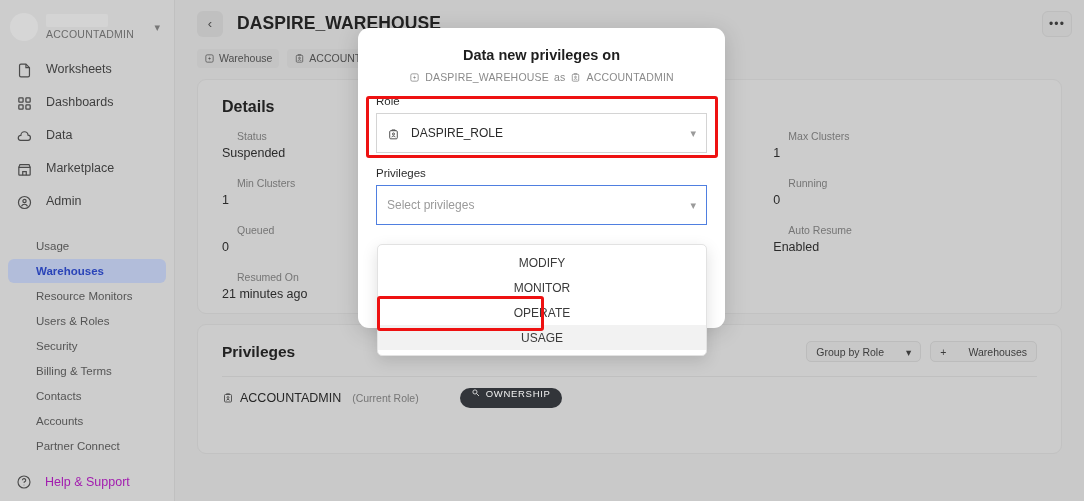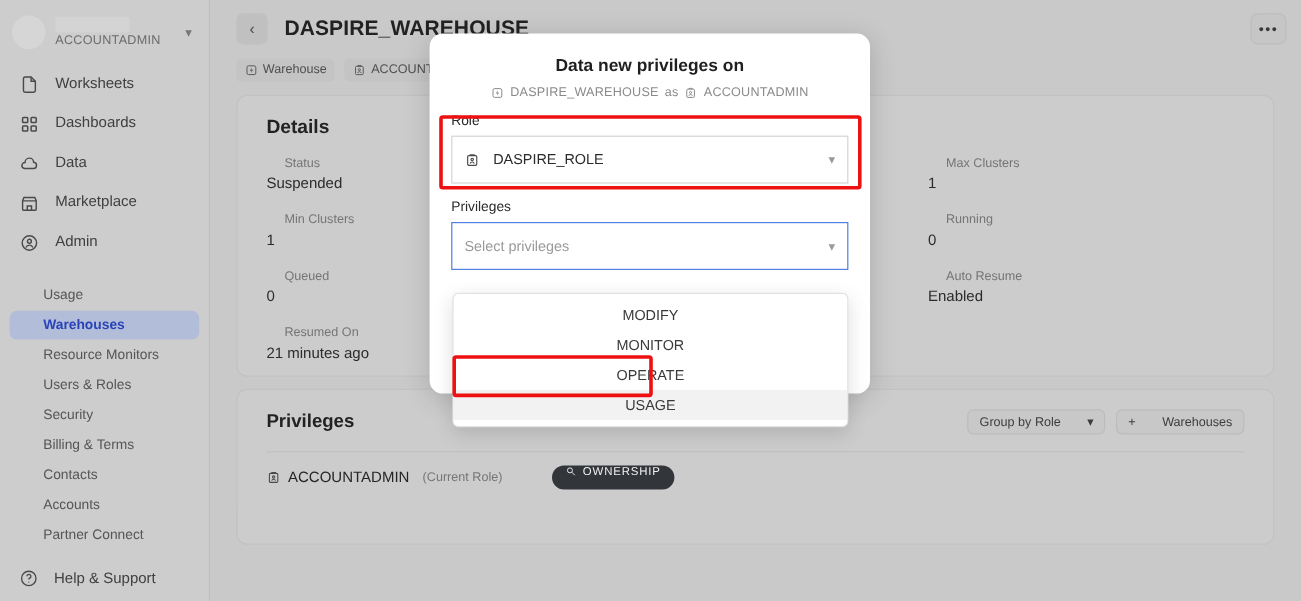--- a/index.html
+++ b/index.html
@@ -57,21 +57,21 @@
     font-size: 11.5px; color: #555;
     cursor: pointer;
   }
   .subnav-item.active {
     background: #b2bdda; color: #2a44b8; font-weight: 600;
   }
   .help-row {
     position: absolute; bottom: 5px; left: 0; right: 0;
     display: flex; align-items: center; gap: 13px;
     height: 28px; padding-left: 16px;
-    font-size: 12.5px; color: #404040; cursor: pointer;
+    font-size: 12.5px; color: #a21caf; cursor: pointer;
   }
   .help-row .ico { width:16px; height:16px; display:block; color:#4a4a4a;}
 
   
   .main { position: absolute; left: 175px; top: 0; right: 0; bottom: 0; }
   .topbar {
     display: flex; align-items: center;
     height: 47px; padding: 0 12px 0 22px;
   }
   .back-btn {

